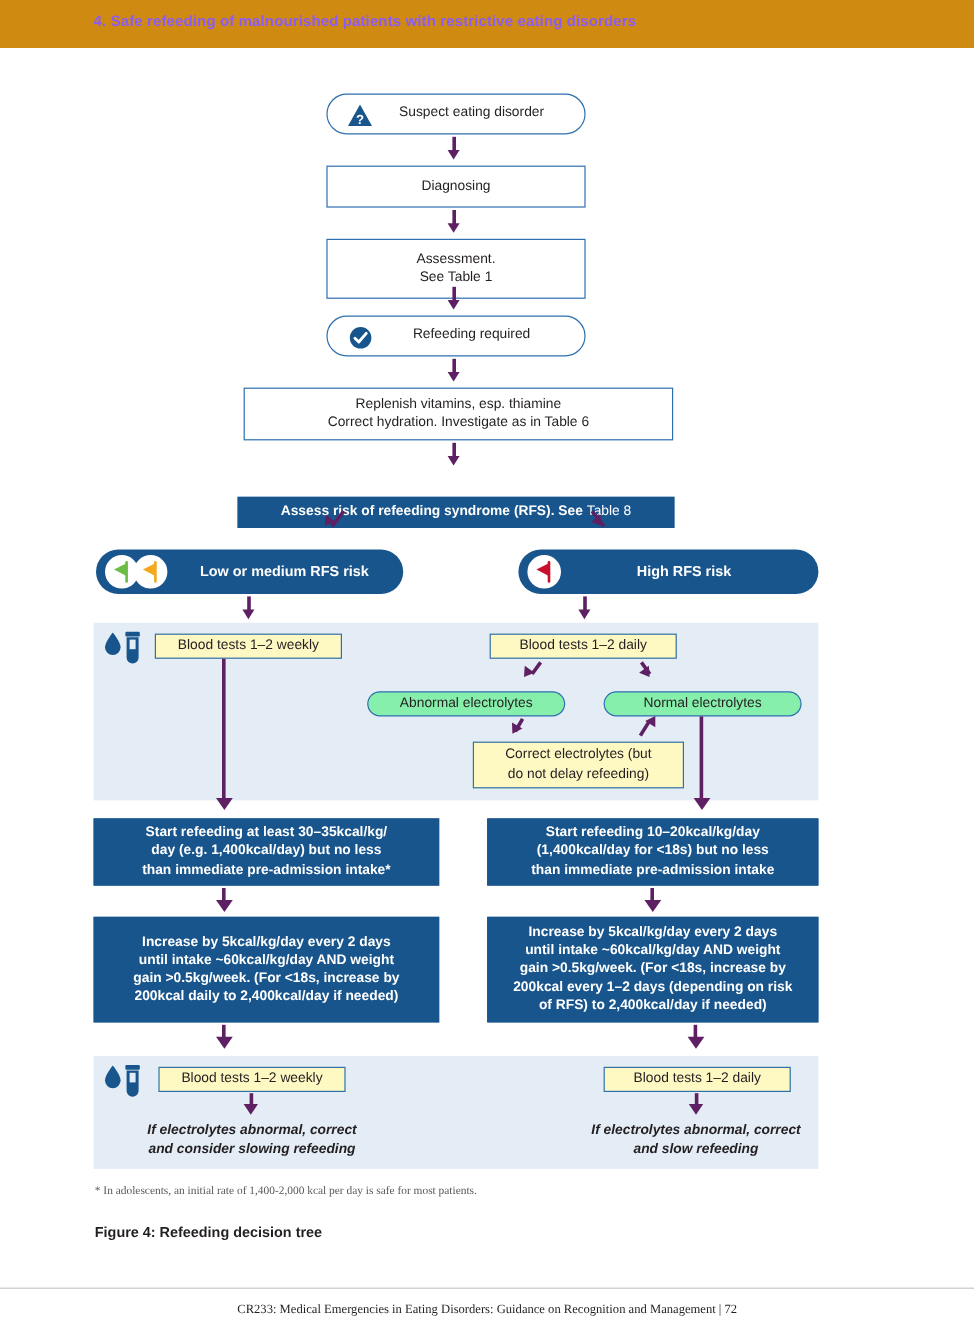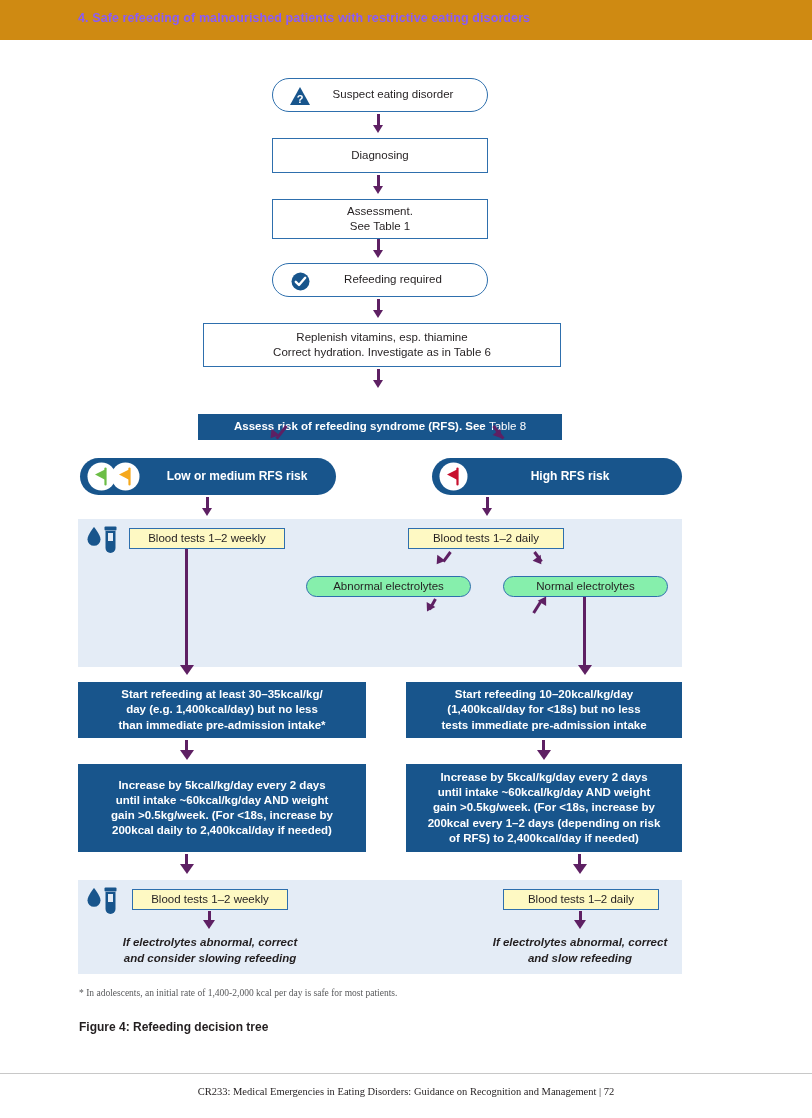--- a/index.html
+++ b/index.html
@@ -154,21 +154,21 @@
 
   <div class="node node-white" style="left:272px;top:138px;width:216px;height:35px;">
     <span>Diagnosing</span>
   </div>
 
   <div>
     <div class="arrow-shaft" style="left:377px;top:175px;width:3px;height:13px;"></div>
     <div class="arrow-head-down" style="left:373px;top:186px;"></div>
   </div>
 
-  <div class="node node-white" style="left:272px;top:199px;width:216px;height:40px;flex-direction:column;">
+  <div class="node node-white" style="left:272px;top:199px;width:216px;height:50px;flex-direction:column;">
     <span>Assessment.</span>
     <span><span>See </span><b>Table 1</b></span>
   </div>
 
   <div>
     <div class="arrow-shaft" style="left:377px;top:239px;width:3px;height:13px;"></div>
     <div class="arrow-head-down" style="left:373px;top:250px;"></div>
   </div>
 
   <div class="node node-round" style="left:272px;top:263px;width:216px;height:34px;">
@@ -291,36 +291,40 @@
   <div>
     <div class="arrow-shaft" style="left:434px;top:599px;width:3px;height:12px;transform:rotate(30deg);transform-origin:top center;"></div>
     <div class="arrow-head-down" style="left:424px;top:604px;transform:rotate(30deg);"></div>
   </div>
 
   <div>
     <div class="arrow-shaft" style="left:539px;top:602px;width:3px;height:13px;transform:rotate(32deg);transform-origin:top center;"></div>
     <div class="arrow-head-up" style="left:539px;top:596px;transform:rotate(32deg);"></div>
   </div>
 
+  <div class="node node-thinbox" style="left:394px;top:618px;width:176px;height:39px;flex-direction:column;">
+    <span>Correct electrolytes (but</span>
+    <span>do not delay refeeding)</span>
+  </div>
 
   <div>
     <div class="arrow-shaft" style="left:583px;top:597px;width:3px;height:72px;"></div>
     <div class="arrow-head-down" style="left:578px;top:665px;border-left-width:7px;border-right-width:7px;border-top-width:10px;"></div>
   </div>
 
   <div class="node node-navy" style="left:78px;top:682px;width:288px;height:56px;flex-direction:column;font-size:11.5px;">
     <span>Start refeeding at least 30–35kcal/kg/</span>
     <span>day (e.g. 1,400kcal/day) but no less</span>
     <span>than immediate pre-admission intake*</span>
   </div>
 
   <div class="node node-navy" style="left:406px;top:682px;width:276px;height:56px;flex-direction:column;font-size:11.5px;">
     <span>Start refeeding 10–20kcal/kg/day</span>
     <span>(1,400kcal/day for &lt;18s) but no less</span>
-    <span>tests immediate pre-admission intake</span>
+    <span>than immediate pre-admission intake</span>
   </div>
 
   <div>
     <div class="arrow-shaft" style="left:185px;top:740px;width:3px;height:13px;"></div>
     <div class="arrow-head-down" style="left:180px;top:750px;border-left-width:7px;border-right-width:7px;border-top-width:10px;"></div>
   </div>
   <div>
     <div class="arrow-shaft" style="left:542px;top:740px;width:3px;height:13px;"></div>
     <div class="arrow-head-down" style="left:537px;top:750px;border-left-width:7px;border-right-width:7px;border-top-width:10px;"></div>
   </div>

